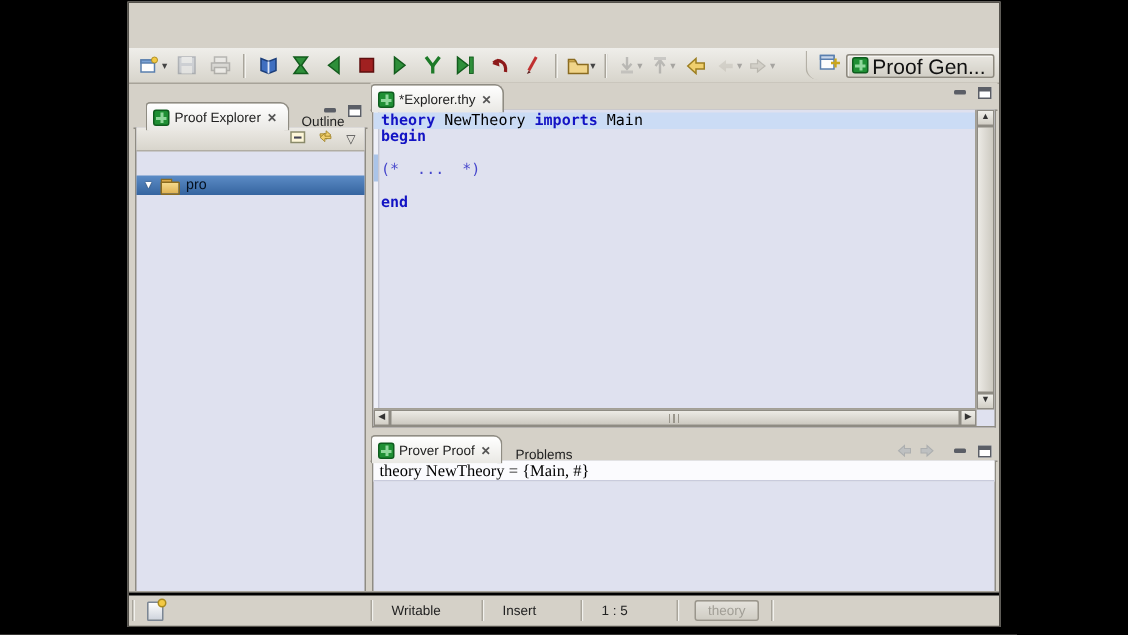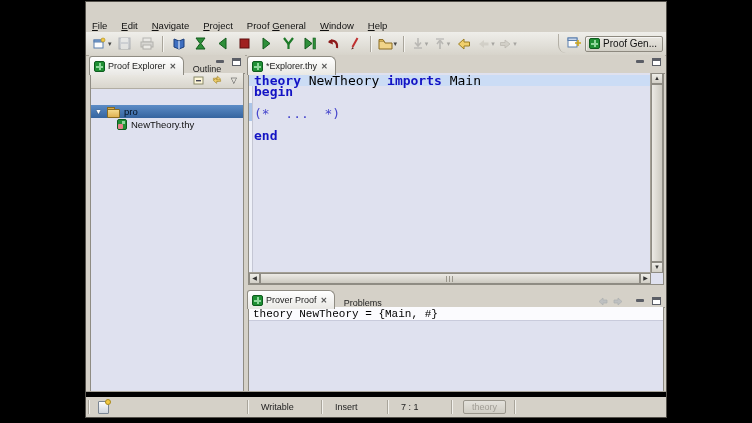--- a/index.html
+++ b/index.html
@@ -30,21 +30,21 @@
     background:linear-gradient(#efeeea,#d7d4cb);border-bottom:1px solid #a7a399;
     display:flex;align-items:center;padding-left:5px;}
   .tb-btn{height:18px;min-width:18px;display:flex;align-items:center;justify-content:center;
     margin:0 1px;border:1px solid transparent;border-radius:2px;}
   .tb-btn svg{display:block;}
   .tb-sep{width:1px;height:16px;background:#a9a59b;border-right:1px solid #f4f3ef;margin:0 4px;}
   .dd{font-size:7px;color:#444;margin-left:1px;}
   .disabled{opacity:.38;}
   .persp{position:absolute;right:3px;top:2px;height:19px;display:flex;align-items:center;gap:4px;
     padding-left:8px;border-left:1px solid #b4b0a6;border-bottom-left-radius:8px;}
-  .persp-btn{display:flex;align-items:center;gap:3px;font-size:10px;color:#111;
+  .persp-btn{display:flex;align-items:center;gap:3px;font-size:14px;color:#111;
     background:linear-gradient(#e9e7e1,#d2cfc6);border:1px solid #8d897f;border-radius:2px;
     padding:1px 5px 1px 3px;height:16px;box-sizing:border-box;box-shadow:inset 1px 1px 0 rgba(255,255,255,.6);}
   
   .panel{position:absolute;background:#d5d1c8;}
   .tabrow{position:relative;height:18px;border-bottom:1px solid #8f8c83;}
   .tab{position:relative;display:inline-flex;align-items:center;gap:3px;height:17px;padding:0 7px 0 4px;
     font-size:9px;color:#222;top:1px;}
   .tab.active{background:linear-gradient(#ffffff,#e9e8e4);border:1px solid #8f8c83;border-bottom:none;
     border-radius:3px 6px 0 0;height:18px;z-index:2;}
   .tab .close{font-size:8px;color:#555;font-weight:bold;margin-left:1px;}
@@ -65,21 +65,21 @@
   .folder{width:13px;height:10px;position:relative;display:inline-block;}
   .folder:before{content:"";position:absolute;left:0;top:0;width:6px;height:3px;background:#d9a94a;border:1px solid #8a6b20;border-bottom:none;border-radius:1px 1px 0 0;}
   .folder:after{content:"";position:absolute;left:0;top:2px;width:11px;height:7px;background:linear-gradient(#f4d98c,#dfb253);border:1px solid #8a6b20;border-radius:1px;}
   .thyicon{width:10px;height:11px;border-radius:2px;background:#1f8f34;border:1px solid #0e5c1e;position:relative;box-sizing:border-box;}
   .thyicon:before{content:"";position:absolute;left:0px;bottom:0px;width:5px;height:5px;background:#e77f8a;border-radius:1px;}
   .thyicon:after{content:"";position:absolute;right:1px;top:1px;width:3px;height:3px;background:#8fd79b;}
   
   .editor-area{position:absolute;left:1px;right:1px;top:18px;bottom:1px;border:1px solid #8f8c83;border-top:none;
     background:#dfe1ef;overflow:hidden;}
   .code{position:absolute;left:5px;top:2px;right:15px;font-family:"DejaVu Sans Mono",monospace;
-    font-size:13px;line-height:11px;white-space:pre;color:#000;}
+    font-size:10px;line-height:11px;white-space:pre;color:#000;}
   .code .hl1{position:absolute;left:-5px;right:-15px;top:0;height:11px;background:#cbdcf5;z-index:0;}
   .code .ln{position:relative;z-index:1;}
   .kw{color:#1313c4;font-weight:bold;}
   .cm{color:#4646cc;}
   .pl{color:#000;}
   .ruler{position:absolute;left:0;top:0;bottom:11px;width:3px;background:#eef0f8;border-right:1px solid #c4c6d4;}
   .ruler .range{position:absolute;left:0;top:30px;width:3px;height:18px;background:#aac4e8;}
   
   .vscroll{position:absolute;right:0;top:0;bottom:11px;width:12px;background:#d9d6cf;border-left:1px solid #a39f95;}
   .hscroll{position:absolute;left:0;right:12px;bottom:0;height:11px;background:#d9d6cf;border-top:1px solid #a39f95;}
@@ -88,48 +88,39 @@
   .vscroll .up{left:0;top:0;width:12px;height:11px;line-height:9px;}
   .vscroll .down{left:0;bottom:0;width:12px;height:11px;line-height:9px;}
   .vscroll .thumb{position:absolute;left:0;top:11px;bottom:11px;width:12px;background:linear-gradient(90deg,#eceae5,#ccc9c0);border:1px solid #8e8b83;box-sizing:border-box;}
   .hscroll .left{left:0;top:0;width:11px;height:11px;line-height:9px;}
   .hscroll .right{right:0;top:0;width:11px;height:11px;line-height:9px;}
   .hscroll .thumb{position:absolute;left:11px;right:11px;top:0;height:11px;background:linear-gradient(#eceae5,#ccc9c0);border:1px solid #8e8b83;box-sizing:border-box;}
   .grip{position:absolute;left:50%;top:2px;width:7px;height:6px;margin-left:-4px;
     background:repeating-linear-gradient(90deg,#9a968c 0 1px,transparent 1px 3px);}
   
   .prover-line{height:14px;background:#fbfbfe;border-bottom:1px solid #c9cbdc;
-    font-family:Liberation Mono, monospace;font-size:11px;color:#000;padding:1px 0 0 4px;box-sizing:border-box;}
+    font-family:Liberation Serif, serif;font-size:11px;color:#000;padding:1px 0 0 4px;box-sizing:border-box;}
   .navarrows{display:flex;gap:5px;align-items:center;margin-right:6px;}
   
   .statusbar{position:absolute;left:0;right:0;bottom:0;height:20px;background:#d5d1c8;
-    border-top:5px solid #000000;box-shadow:0 -1px 0 #a7a399;display:flex;align-items:center;font-size:9px;color:#222;}
+    border-top:2px solid #000000;box-shadow:0 -1px 0 #a7a399;display:flex;align-items:center;font-size:9px;color:#222;}
   .sb-sep{width:1px;height:14px;background:#a9a59b;border-right:1px solid #f2f1ed;}
   .sb-field{padding:0 12px;}
   .fastview{width:9px;height:11px;background:linear-gradient(#fdfdfd,#cfd4dd);border:1px solid #7b8694;
     border-radius:1px;position:relative;margin-left:8px;}
   .fastview:after{content:"";position:absolute;right:-3px;top:-3px;width:4px;height:4px;background:#f3c944;border:1px solid #a98a1d;border-radius:50%;}
   .theory-btn{border:1px solid #989smoke;border:1px solid #9a968c;background:linear-gradient(#e4e2dc,#d0cdc4);
     color:#a19e96;border-radius:2px;padding:1px 8px;font-size:9px;}
 </style>
 </head>
 <body>
 
 <div class="window">
 
 
-  <div class="menubar" id="menubar">
-      <span class="menu-item"><u>F</u>ile</span>
-      <span class="menu-item"><u>E</u>dit</span>
-      <span class="menu-item"><u>N</u>avigate</span>
-      <span class="menu-item"><u>P</u>roject</span>
-      <span class="menu-item">Proof <u>G</u>eneral</span>
-      <span class="menu-item"><u>W</u>indow</span>
-      <span class="menu-item"><u>H</u>elp</span>
-    </div>
 
   <div class="toolbar">
     <span class="tb-btn">
       <svg width="14" height="13">
           <rect x="1" y="3" width="9" height="8" fill="#fdfdfd" stroke="#5a7fae"></rect>
           <rect x="1" y="3" width="9" height="2" fill="#7aa2d6" stroke="#5a7fae"></rect>
           <circle cx="10" cy="3" r="2" fill="#f3c944" stroke="#a98a1d" stroke-width=".6"></circle>
         </svg>
       <span class="dd">▾</span>
     </span>
@@ -247,21 +238,21 @@
             <path d="M11 4 L11 10 M8 7 L14 7" stroke="#caa61e" stroke-width="1.6"></path>
           </svg>
       </span>
       <span class="persp-btn">
         <span class="pglogo"></span>
         <span>Proof Gen...</span>
       </span>
     </span>
   </div>
 
-  <div class="panel" style="left:3px;top:53px;width:156px;height:342px;">
+  <div class="panel" style="left:3px;top:65px;width:156px;height:342px;text-align:center;">
     <div class="tabrow">
       <span class="tab active">
         <span class="pglogo"></span>
         <span>Proof Explorer</span>
         <span class="close">✕</span>
       </span>
       <span class="tab">
         <span>Outline</span>
       </span>
       <span class="viewctl">
@@ -284,24 +275,20 @@
             </svg>
         </span>
         <span class="dd" style="font-size:8px;">▽</span>
       </div>
       <div class="tree">
         <div class="tree-row selected">
           <span class="twisty">▼</span>
           <span class="folder"></span>
           <span>pro</span>
         </div>
-        <div class="tree-row" style="padding-left:26px;">
-          <span class="thyicon"></span>
-          <span>NewTheory.thy</span>
-        </div>
       </div>
     </div>
   </div>
 
   <div class="panel" style="left:161px;top:53px;width:418px;height:231px;">
     <div class="tabrow">
       <span class="tab active">
         <span class="pglogo"></span>
         <span>*Explorer.thy</span>
         <span class="close">✕</span>
@@ -365,21 +352,21 @@
 
   <div class="statusbar">
     <span class="sb-sep" style="margin-left:2px;"></span>
     <span class="fastview"></span>
     <span style="flex:0 0 138px;"></span>
     <span class="sb-sep"></span>
     <span class="sb-field" style="width:48px;">Writable</span>
     <span class="sb-sep"></span>
     <span class="sb-field" style="width:40px;">Insert</span>
     <span class="sb-sep"></span>
-    <span class="sb-field" style="width:38px;">7 : 1</span>
+    <span class="sb-field" style="width:38px;">1 : 5</span>
     <span class="sb-sep"></span>
     <span style="width:10px;"></span>
     <button class="theory-btn">theory</button>
     <span style="width:8px;"></span>
     <span class="sb-sep"></span>
   </div>
 
 </div>
 
 </body></html>

